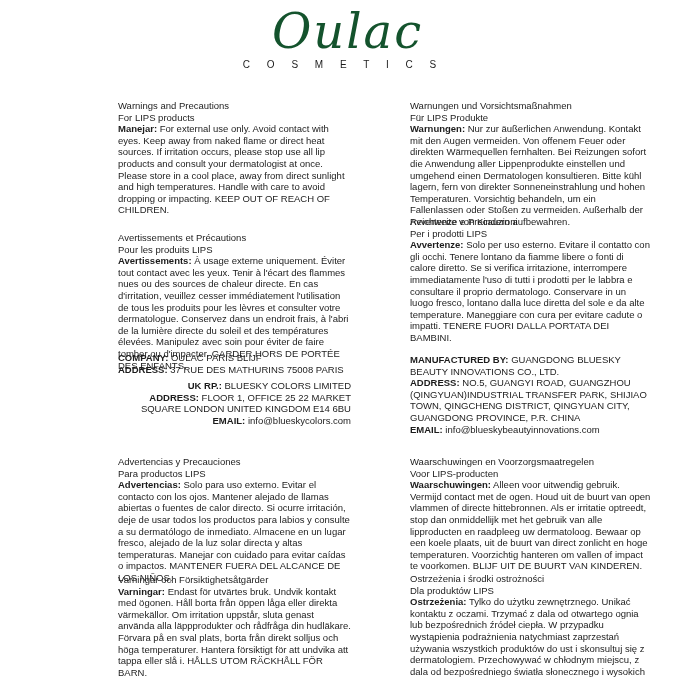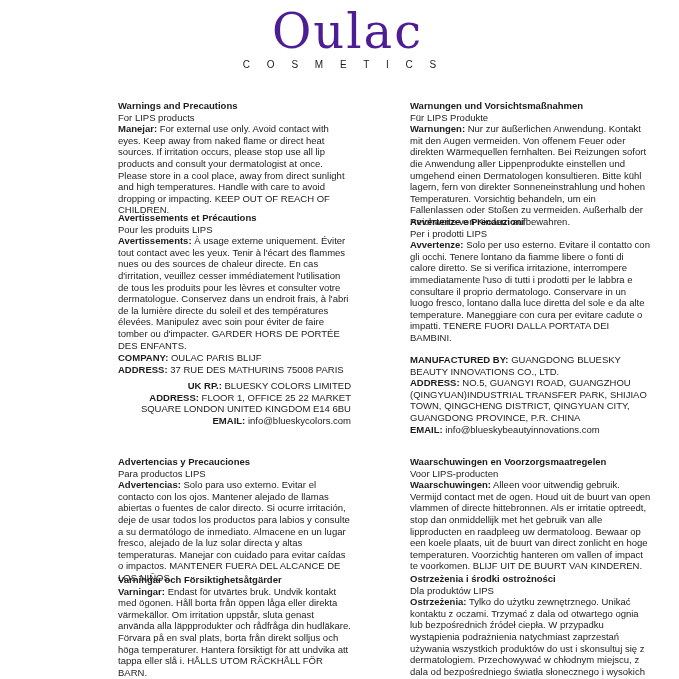--- a/index.html
+++ b/index.html
@@ -15,44 +15,45 @@
   
   .logo-wrap {
     position: absolute;
     top: 4px;
     left: 0;
     width: 679px;
     text-align: center;
   }
   .logo-script {
     font-family: "DejaVu Serif", serif;
+    font-style: italic;
     font-weight: 400;
     font-size: 48px;
     line-height: 54px;
     letter-spacing: 2px;
-    color: #4c1d95;
+    color: #14532d;
     margin-left: 16px;
   }
   .logo-sub {
     margin-top: 1px;
     font-size: 10px;
     letter-spacing: 7px;
     text-indent: 7px;
     color: #1c1c1c;
   }
   
   .block {
     position: absolute;
     font-size: 9.5px;
     line-height: 11.6px;
     text-align: left;
   }
   .col-left  { left: 118px; width: 233px; }
   .col-right { left: 366px; width: 241px; margin-left: 44px; }
-  .heading { font-weight: bold; }
+  .heading { font-weight: normal; }
   .info-row b { font-weight: bold; }
   .para2 { margin-top: 5px; text-align: right; }
 </style>
 </head>
 <body>
 
 <div class="page">
 
   <div class="logo-wrap">
     <div class="logo-script">Oulac</div>
@@ -64,21 +65,21 @@
     <div>For LIPS products</div>
     <div><b>Manejar:</b> <span>For external use only. Avoid contact with eyes. Keep away from naked flame or direct heat sources. If irritation occurs, please stop use all lip products and consult your dermatologist at once. Please store in a cool place, away from direct sunlight and high temperatures. Handle with care to avoid dropping or impacting. KEEP OUT OF REACH OF CHILDREN.</span></div>
   </div>
 
   <div class="block col-right" style="top:100px">
     <div class="heading">Warnungen und Vorsichtsmaßnahmen</div>
     <div>Für LIPS Produkte</div>
     <div><b>Warnungen:</b> <span>Nur zur äußerlichen Anwendung. Kontakt mit den Augen vermeiden. Von offenem Feuer oder direkten Wärmequellen fernhalten. Bei Reizungen sofort die Anwendung aller Lippenprodukte einstellen und umgehend einen Dermatologen konsultieren. Bitte kühl lagern, fern von direkter Sonneneinstrahlung und hohen Temperaturen. Vorsichtig behandeln, um ein Fallenlassen oder Stoßen zu vermeiden. Außerhalb der Reichweite von Kindern aufbewahren.</span></div>
   </div>
 
-  <div class="block col-left" style="top:212px">
+  <div class="block col-left" style="top:232px">
     <div class="heading">Avertissements et Précautions</div>
     <div>Pour les produits LIPS</div>
     <div><b>Avertissements:</b> <span>À usage externe uniquement. Éviter tout contact avec les yeux. Tenir à l'écart des flammes nues ou des sources de chaleur directe. En cas d'irritation, veuillez cesser immédiatement l'utilisation de tous les produits pour les lèvres et consulter votre dermatologue. Conservez dans un endroit frais, à l'abri de la lumière directe du soleil et des températures élevées. Manipulez avec soin pour éviter de faire tomber ou d'impacter. GARDER HORS DE PORTÉE DES ENFANTS.</span></div>
   </div>
 
   <div class="block col-right" style="top:216px">
     <div class="heading">Avvertenze e Precauzioni</div>
     <div>Per i prodotti LIPS</div>
     <div><b>Avvertenze:</b> <span>Solo per uso esterno. Evitare il contatto con gli occhi. Tenere lontano da fiamme libere o fonti di calore diretto. Se si verifica irritazione, interrompere immediatamente l'uso di tutti i prodotti per le labbra e consultare il proprio dermatologo. Conservare in un luogo fresco, lontano dalla luce diretta del sole e da alte temperature. Maneggiare con cura per evitare cadute o impatti. TENERE FUORI DALLA PORTATA DEI BAMBINI.</span></div>
   </div>

